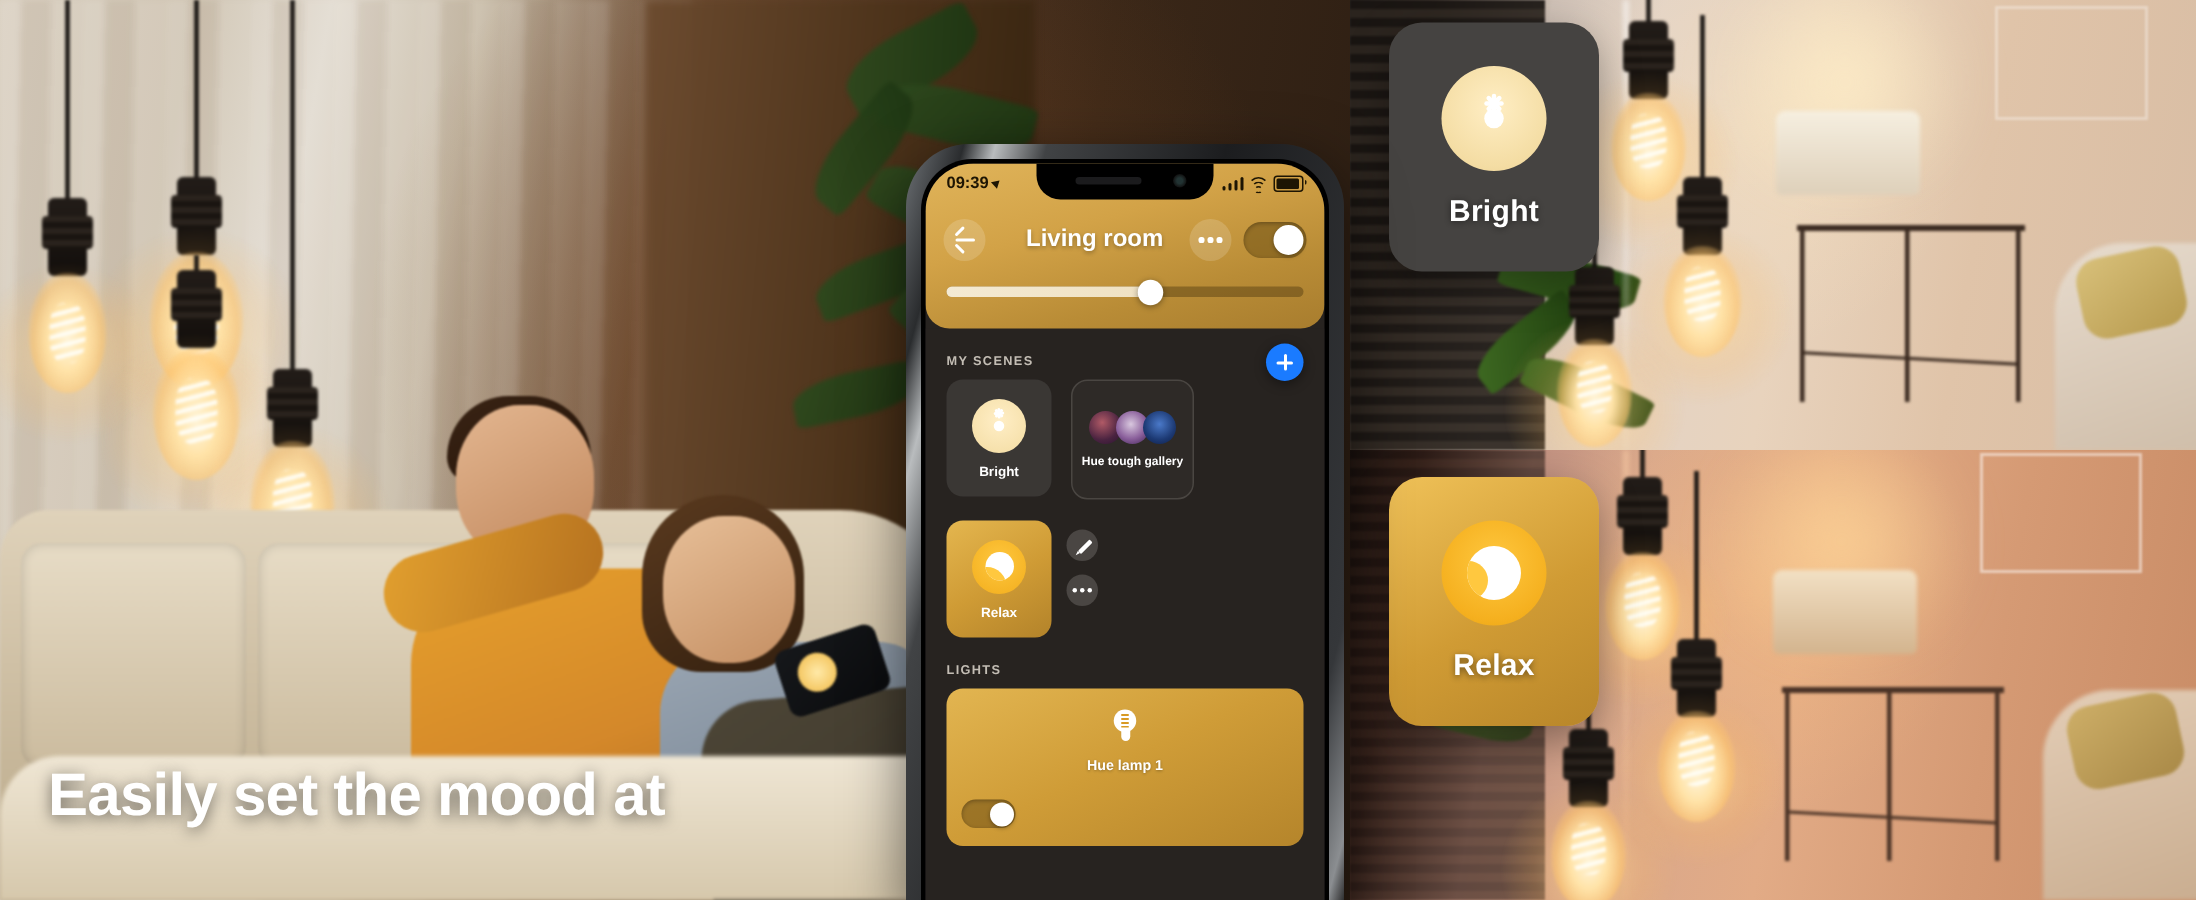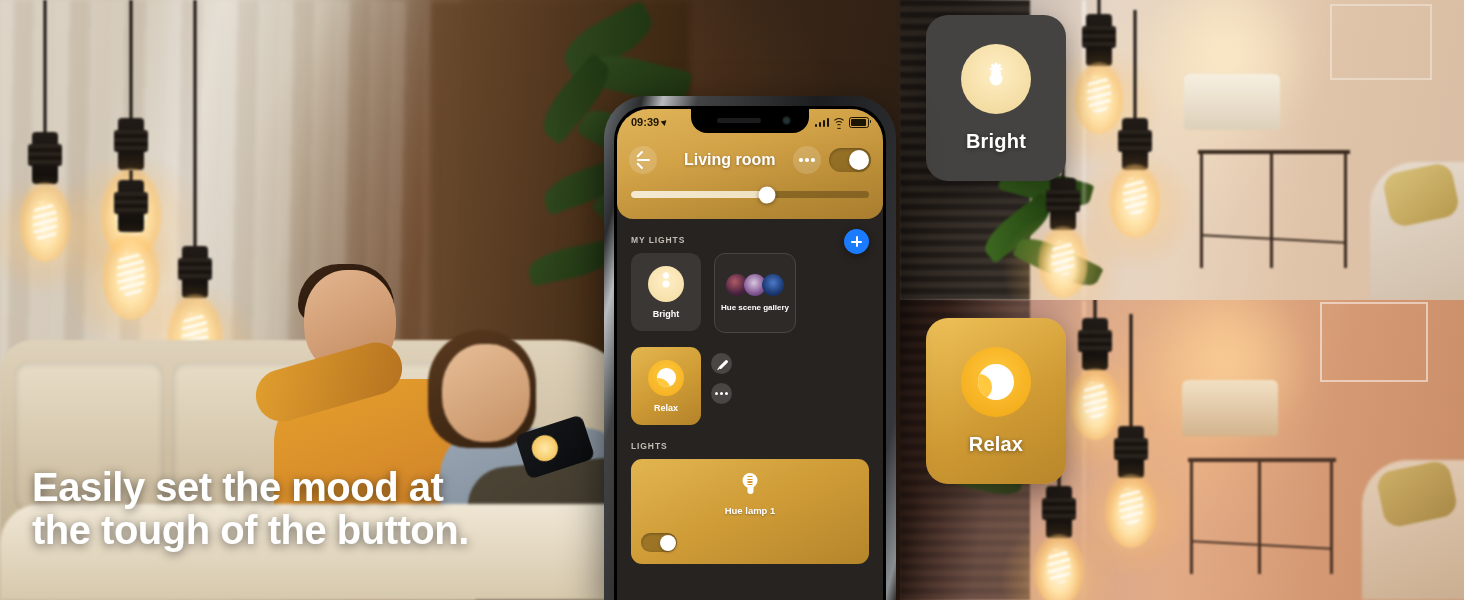--- a/index.html
+++ b/index.html
@@ -300,21 +300,20 @@
       <div class="girl-body"></div>
       <div class="girl-hair"></div>
       <div class="girl-head"></div>
     </div>
     <div class="legs"></div>
     <div class="seat"></div>
     <div class="phone-hand"></div>
 
     <div class="headline">
       <div>Easily set the mood at</div>
-      <div>the tough of the button.</div>
     </div>
   </div>
 
   <div class="rp rp-top">
     <div class="blinds"></div>
     <div class="greenery">
       <i style="left:0;top:24px;width:84px;height:30px;transform:rotate(-24deg);"></i>
       <i style="left:26px;top:62px;width:92px;height:30px;transform:rotate(16deg);"></i>
       <i style="left:4px;top:104px;width:80px;height:28px;transform:rotate(-38deg);"></i>
       <i style="left:40px;top:138px;width:88px;height:28px;transform:rotate(26deg);"></i>
@@ -474,21 +473,21 @@
         </div>
 
         <div class="notch">
           <span class="spk"></span>
           <span class="cam"></span>
         </div>
 
         <div class="content">
           <div class="plus"></div>
 
-          <div class="sec-label">MY LIGHTS</div>
+          <div class="sec-label">MY SCENES</div>
 
           <div class="scene-row">
             <div class="scene bright">
               <div class="sdisc">
                 <div class="sun" style="width:18px;height:18px;">
                   <div class="core" style="width:7px;height:7px;"></div>
                   <div class="ray" style="width:1.8px;height:4px;transform:translate(-50%,-50%) rotate(0deg) translateY(-7px);"></div>
                   <div class="ray" style="width:1.8px;height:4px;transform:translate(-50%,-50%) rotate(45deg) translateY(-7px);"></div>
                   <div class="ray" style="width:1.8px;height:4px;transform:translate(-50%,-50%) rotate(90deg) translateY(-7px);"></div>
                   <div class="ray" style="width:1.8px;height:4px;transform:translate(-50%,-50%) rotate(135deg) translateY(-7px);"></div>
@@ -500,21 +499,21 @@
               </div>
               <div class="sname">Bright</div>
             </div>
 
             <div class="gallery">
               <div class="thumbs">
                 <i style="left:0;background:radial-gradient(circle at 40% 35%,#b05a66,#4a2340 60%,#2a1430);"></i>
                 <i style="left:18px;background:radial-gradient(circle at 45% 40%,#d8c7de,#8a5f9b 55%,#3a2050);"></i>
                 <i style="left:36px;background:radial-gradient(circle at 50% 40%,#4a79c9,#1d3a74 60%,#0d1d46);"></i>
               </div>
-              <div class="gname">Hue scene gallery</div>
+              <div class="gname">Hue tough gallery</div>
             </div>
           </div>
 
           <div class="relax-row">
             <div class="scene relax">
               <div class="sdisc">
                 <div class="moon" style="width:19px;height:19px;">
                 </div>
               </div>
               <div class="sname">Relax</div>

